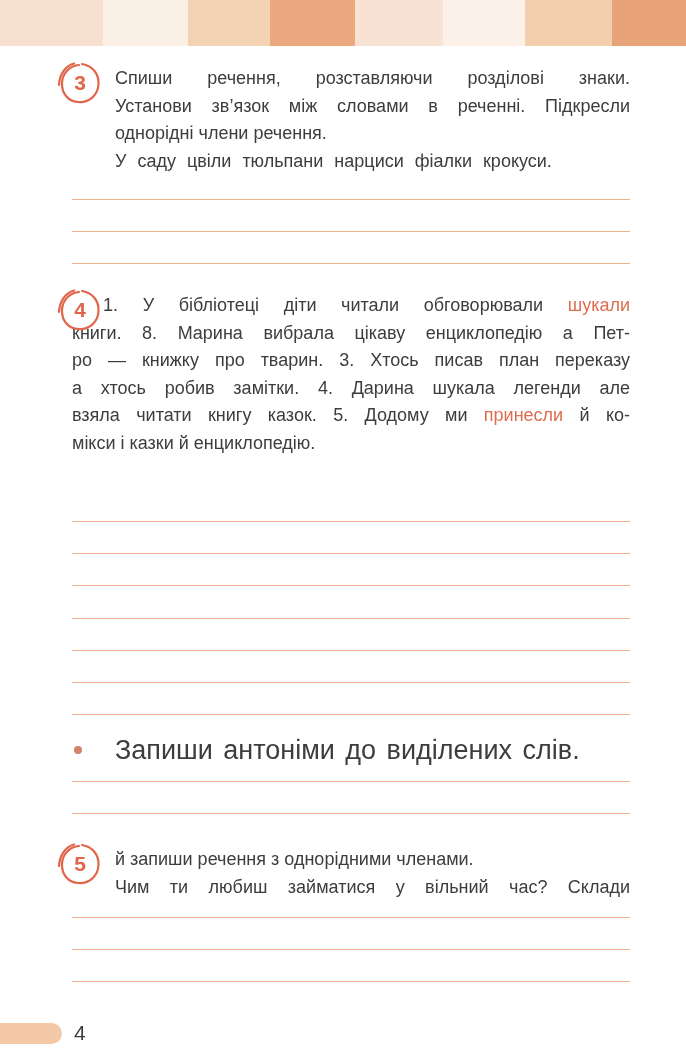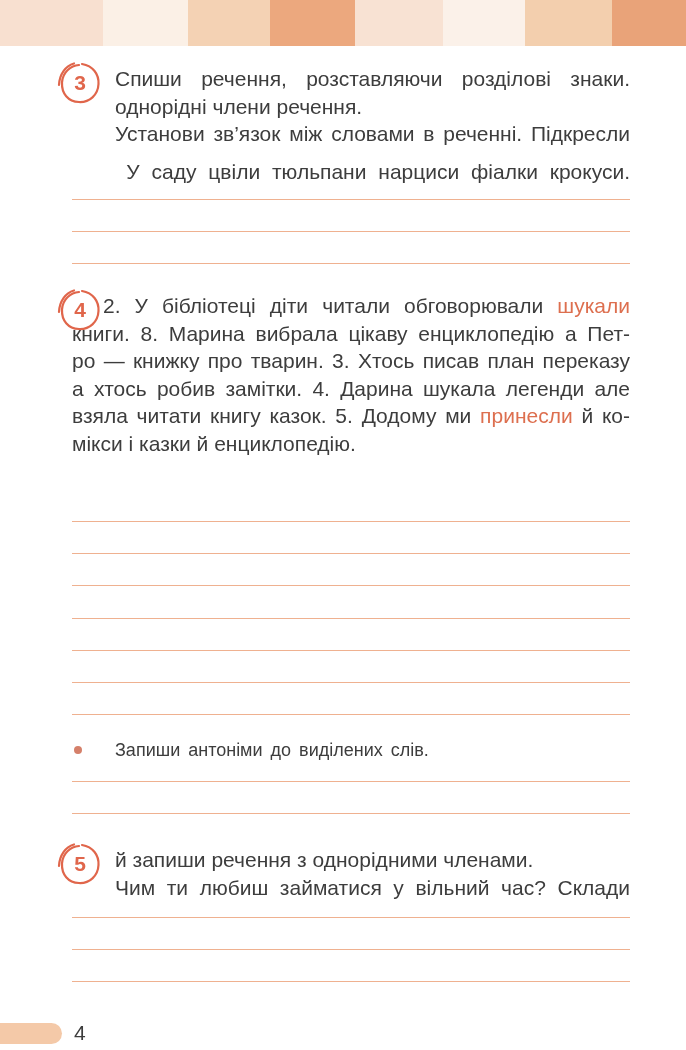--- a/index.html
+++ b/index.html
@@ -35,40 +35,40 @@
   .badge svg{position:absolute;left:0;top:0;width:46px;height:44px;}
   .badge .num{
     position:absolute;left:0;top:0;width:46px;height:44px;
     display:flex;align-items:center;justify-content:center;
     font-size:21px;font-weight:bold;color:var(--accent);
   }
   .sec-ex3 .badge{top:-4px;}
   .sec-ex4 .badge{top:-4px;}
   .sec-ex5 .badge{top:-4px;}
 
-  .ex-body{margin-left:115px;width:515px;font-size:21px;line-height:27.5px;}
+  .ex-body{margin-left:115px;width:515px;font-size:18px;line-height:27.5px;}
   .jline{text-align:justify;text-align-last:justify;}
   .jline.last{text-align-last:left;}
   .jline .hl{color:var(--hl);font-weight:normal;}
 
-  .sentence{margin-top:10px;word-spacing:6px;text-align:right;}
+  .sentence{word-spacing:6px;}
 
   .para{margin-left:-43px;width:558px;}
   .para .jline:first-child{padding-left:31px;}
 
   
   .wgroup{position:absolute;left:72px;width:558px;}
   .wline{box-sizing:border-box;height:32.2px;border-bottom:1.6px solid var(--wline);}
   .wg-ex3{top:167.8px;}
   .wg-ex4{top:489.8px;}
   .wg-bullet{top:749.8px;}
   .wg-ex5{top:885.8px;}
 
   
-  .bullet-row{position:absolute;top:737px;left:0;width:686px;font-size:18px;line-height:27.5px;}
+  .bullet-row{position:absolute;top:737px;left:0;width:686px;font-size:27px;line-height:27.5px;}
   .bullet-dot{
     position:absolute;left:74px;top:9px;width:8px;height:8px;border-radius:50%;
     background:#d5806a;
   }
   .bullet-text{margin-left:115px;width:515px;word-spacing:3px;}
 
   
   .footer-tab{
     position:absolute;left:0;top:1023px;width:62px;height:21px;
     background:var(--tab);border-radius:0 10.5px 10.5px 0;
@@ -95,43 +95,43 @@
     <div class="badge">
       <svg viewBox="0 0 46 44">
         <path d="M25 3 C36 5 42 13 41.5 23 C41 34 32.5 41.5 22 41 C11 40.5 4.5 32.5 5 21.5 C5.5 11.5 13.5 4.5 22 4" fill="none" stroke="#e0664b" stroke-width="2.2" stroke-linecap="round"></path>
         <path d="M17 2.5 C8.5 5 2.5 13 2 24" fill="none" stroke="#e0664b" stroke-width="2.2" stroke-linecap="round"></path>
       </svg>
       <span class="num">3</span>
     </div>
     <div class="ex-body">
       <div>
           <div class="jline"><span>Спиши речення, розставляючи розділові знаки.</span></div>
+          <div class="jline"><span>Установи зв’язок між словами в реченні. Підкресли</span></div>
           <div class="jline last"><span>однорідні члени речення.</span></div>
-          <div class="jline"><span>Установи зв’язок між словами в реченні. Підкресли</span></div>
         </div>
       <div class="sentence">У саду цвіли тюльпани нарциси фіалки крокуси.</div>
     </div>
   </section>
   <div class="wgroup wg-ex3">
       <div class="wline"></div>
       <div class="wline"></div>
       <div class="wline"></div>
     </div>
 
   <section class="exercise sec-ex4">
     <div class="badge">
       <svg viewBox="0 0 46 44">
         <path d="M25 3 C36 5 42 13 41.5 23 C41 34 32.5 41.5 22 41 C11 40.5 4.5 32.5 5 21.5 C5.5 11.5 13.5 4.5 22 4" fill="none" stroke="#e0664b" stroke-width="2.2" stroke-linecap="round"></path>
         <path d="M17 2.5 C8.5 5 2.5 13 2 24" fill="none" stroke="#e0664b" stroke-width="2.2" stroke-linecap="round"></path>
       </svg>
       <span class="num">4</span>
     </div>
     <div class="ex-body">
       <div class="para">
-          <div class="jline"><span>2. У бібліотеці діти читали обговорювали </span><span class="hl">шукали</span></div>
+          <div class="jline"><span>1. У бібліотеці діти читали обговорювали </span><span class="hl">шукали</span></div>
           <div class="jline"><span>книги. 8. Марина вибрала цікаву енциклопедію а Пет-</span></div>
           <div class="jline"><span>ро — книжку про тварин. 3. Хтось писав план переказу</span></div>
           <div class="jline"><span>а хтось робив замітки. 4. Дарина шукала легенди але</span></div>
           <div class="jline"><span>взяла читати книгу казок. 5. Додому ми </span><span class="hl">принесли</span><span> й ко-</span></div>
           <div class="jline last"><span>мікси і казки й енциклопедію.</span></div>
         </div>
     </div>
   </section>
   <div class="wgroup wg-ex4">
       <div class="wline"></div>

